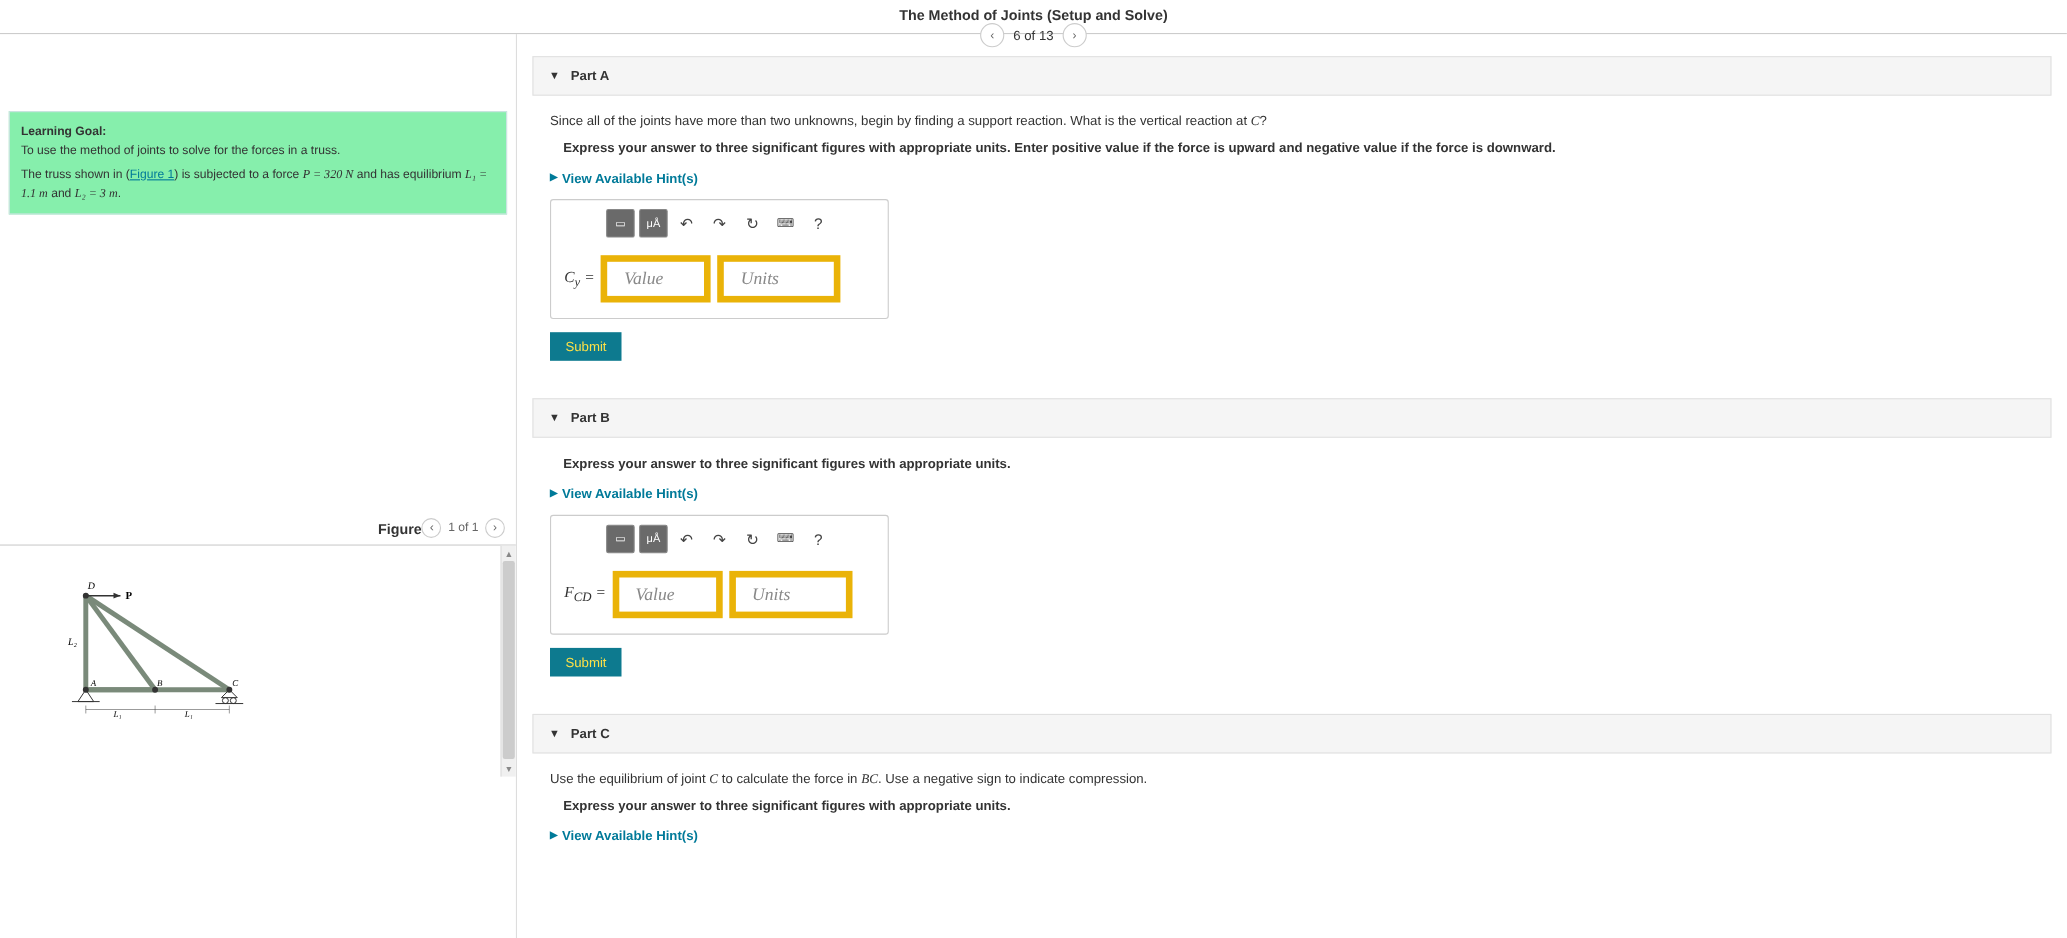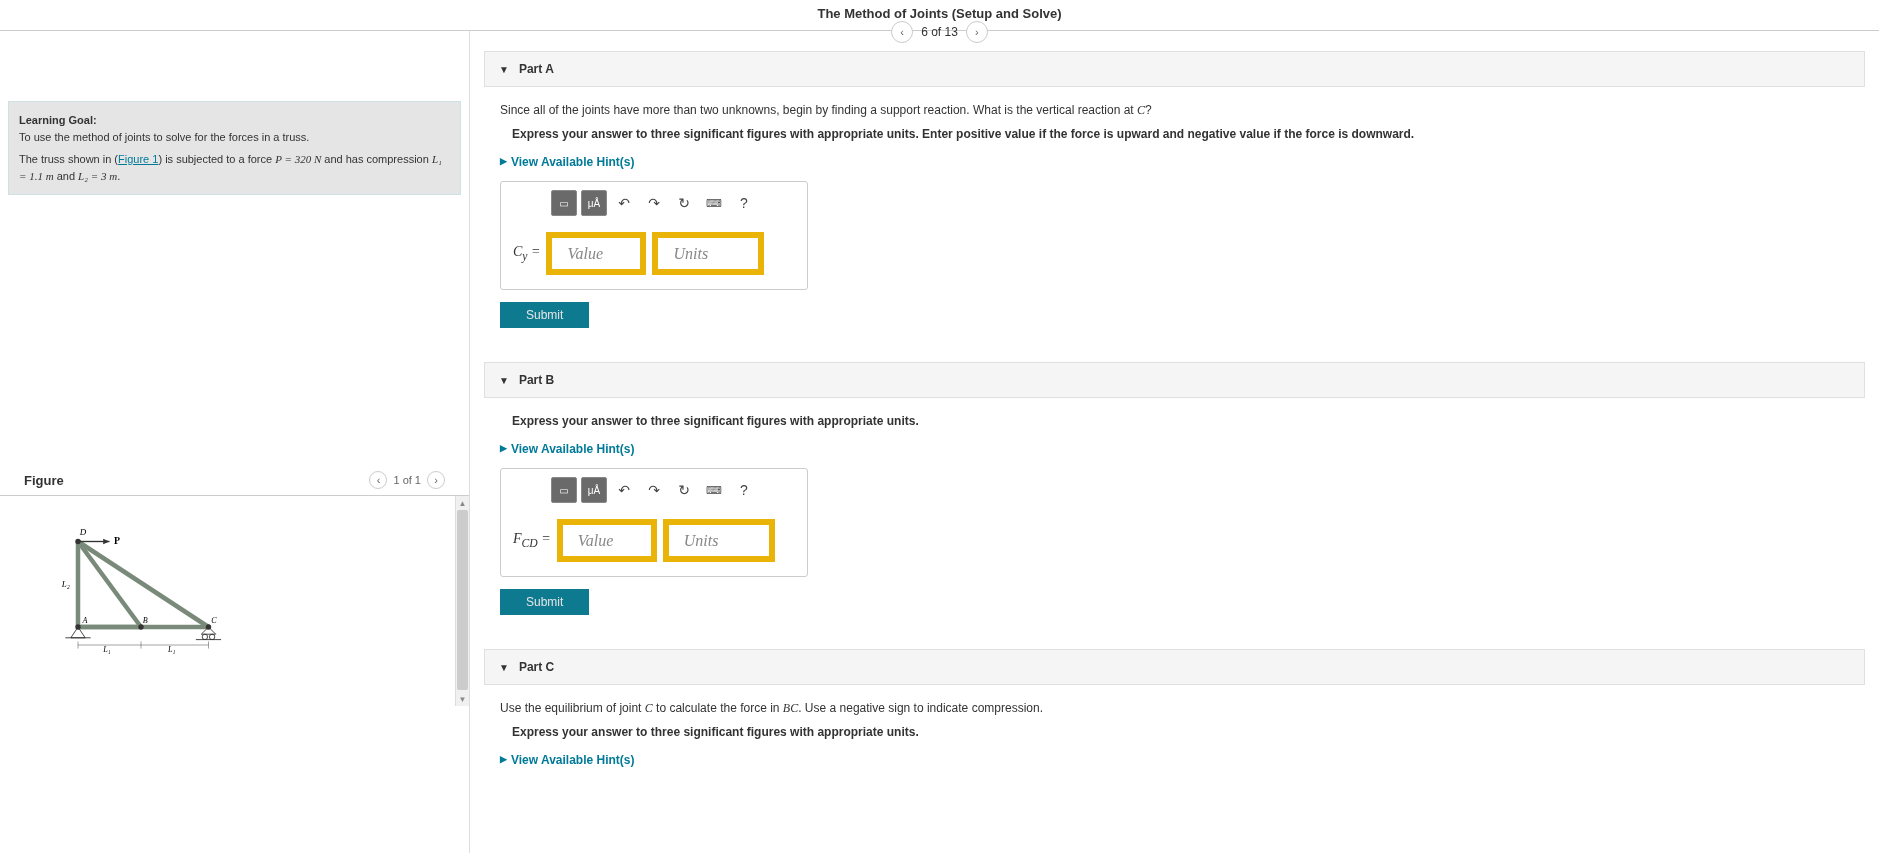--- a/index.html
+++ b/index.html
@@ -9,25 +9,25 @@
   .header-nav { display: flex; align-items: center; gap: 8px; }
   .nav-btn { width: 22px; height: 22px; border: 1px solid #ccc; border-radius: 50%; background: #fff; display: flex; align-items: center; justify-content: center; color: #666; font-size: 11px; cursor: pointer; }
   .nav-count { font-size: 12px; color: #333; }
   .main { display: flex; height: calc(100vh - 31px); }
   .left-pane { width: 470px; border-right: 1px solid #ddd; overflow-y: auto; padding: 0; }
   .right-pane { flex: 1; overflow-y: auto; position: relative; }
   .review-bar { text-align: right; padding: 10px 20px 0 0; }
   .review-link { color: #007a99; text-decoration: underline; font-size: 12px; }
   .review-icon { display: inline-block; width: 10px; height: 8px; margin-right: 2px; vertical-align: middle; }
   .review-icon::before { content: "▮▮"; font-size: 8px; letter-spacing: -1px; color: #007a99;}
-  .goal-box { background: #e5e5e5; border: 1px solid #cde3e3; padding: 10px; margin: 70px 8px 8px 8px; font-size: 11px; line-height: 1.5; color: #333; }
+  .goal-box { background: #86efac; border: 1px solid #cde3e3; padding: 10px; margin: 70px 8px 8px 8px; font-size: 11px; line-height: 1.5; color: #333; }
   .goal-box .lbl { font-weight: bold; }
   .goal-link { color: #007a99; text-decoration: underline; }
   .figure-section { margin-top: 270px; }
-  .figure-header { display: flex; align-items: center; justify-content: space-between; padding: 6px 24px; border-bottom: 1px solid #ccc; gap: 40px; }
+  .figure-header { display: flex; align-items: center; justify-content: flex-end; padding: 6px 10px; border-bottom: 1px solid #ccc; }
   .figure-title { font-size: 13px; font-weight: bold; }
   .figure-nav { display: flex; align-items: center; gap: 6px; font-size: 11px; color: #666; }
   .figure-body { display: flex; }
   .figure-img { flex: 1; padding: 30px 60px; }
   .scrollbar { width: 14px; background: #f0f0f0; border-left: 1px solid #ddd; position: relative; height: 210px; }
   .scrollbar .up, .scrollbar .down { height: 14px; display:flex; align-items:center; justify-content:center; font-size:8px; color:#888; cursor:pointer;}
   .scrollbar .thumb { position:absolute; top:14px; left:1px; right:1px; height:180px; background:#ccc; border-radius:2px;}
   .part-header { background: #f5f5f5; border: 1px solid #e0e0e0; padding: 10px 14px; margin: 20px 14px 0 14px; display: flex; align-items: center; gap: 10px; cursor: pointer; }
   .part-header .tri { font-size: 10px; color: #333; }
   .part-title { font-weight: bold; font-size: 12px; }
@@ -38,21 +38,21 @@
   .hints-link .tri2 { font-size: 9px; }
   .answer-box { border: 1px solid #ccc; border-radius: 3px; display: inline-block; padding: 0; margin-bottom: 12px; }
   .toolbar { display: flex; align-items: center; gap: 4px; padding: 8px 50px 8px 50px; }
   .tb-btn { width: 26px; height: 26px; border: 1px solid #888; background: #6a6a6a; border-radius: 2px; display: flex; align-items: center; justify-content: center; color: #fff; font-size: 10px; cursor: pointer; }
   .tb-btn.light { background: #fff; border: none; color: #444; font-size: 14px; }
   .input-row { display: flex; align-items: center; gap: 6px; padding: 8px 12px 14px 12px; }
   .var-label { font-family: 'Times New Roman', serif; font-style: italic; font-size: 14px; }
   .field { border: 6px solid #eab308; height: 43px; padding: 2px 15px; font-family: 'Times New Roman', serif; font-style: italic; font-size: 16px; color: #888; display:flex; align-items:center; }
   .field.value { width: 100px; }
   .field.units { width: 112px; }
-  .submit-btn { background: #0d7a8f; color: #e5e5e5; border: none; padding: 6px 26px; font-size: 12px; cursor: pointer; }
+  .submit-btn { background: #0d7a8f; color: #fde047; border: none; padding: 6px 14px; font-size: 12px; cursor: pointer; }
   .serif-i { font-family: 'Times New Roman', serif; font-style: italic; }
   svg.truss { width: 180px; height: 130px; }
 </style>
 </head>
 <body>
 
 <div class="header">
   <div class="header-title">The Method of Joints (Setup and Solve)</div>
   <div class="header-nav">
     <div class="nav-btn">‹</div>
@@ -60,21 +60,21 @@
     <div class="nav-btn">›</div>
   </div>
 </div>
 
 <div class="main">
   <div class="left-pane">
     <div class="goal-box">
       <div><span class="lbl">Learning Goal:</span></div>
       <div>To use the method of joints to solve for the forces in a truss.</div>
       <div style="margin-top:6px;">
-        <span>The truss shown in (</span><a href="#" class="goal-link">Figure 1</a><span>) is subjected to a force </span><span class="serif-i">P = 320 N</span><span> and has compression </span><span class="serif-i">L₁ = 1.1 m</span><span> and </span><span class="serif-i">L₂ = 3 m</span><span>.</span>
+        <span>The truss shown in (</span><a href="#" class="goal-link">Figure 1</a><span>) is subjected to a force </span><span class="serif-i">P = 320 N</span><span> and has equilibrium </span><span class="serif-i">L₁ = 1.1 m</span><span> and </span><span class="serif-i">L₂ = 3 m</span><span>.</span>
       </div>
     </div>
 
     <div class="figure-section">
       <div class="figure-header">
         <div class="figure-title">Figure</div>
         <div class="figure-nav">
           <div class="nav-btn" style="width:18px;height:18px;">‹</div>
           <span>1 of 1</span>
           <div class="nav-btn" style="width:18px;height:18px;">›</div>

